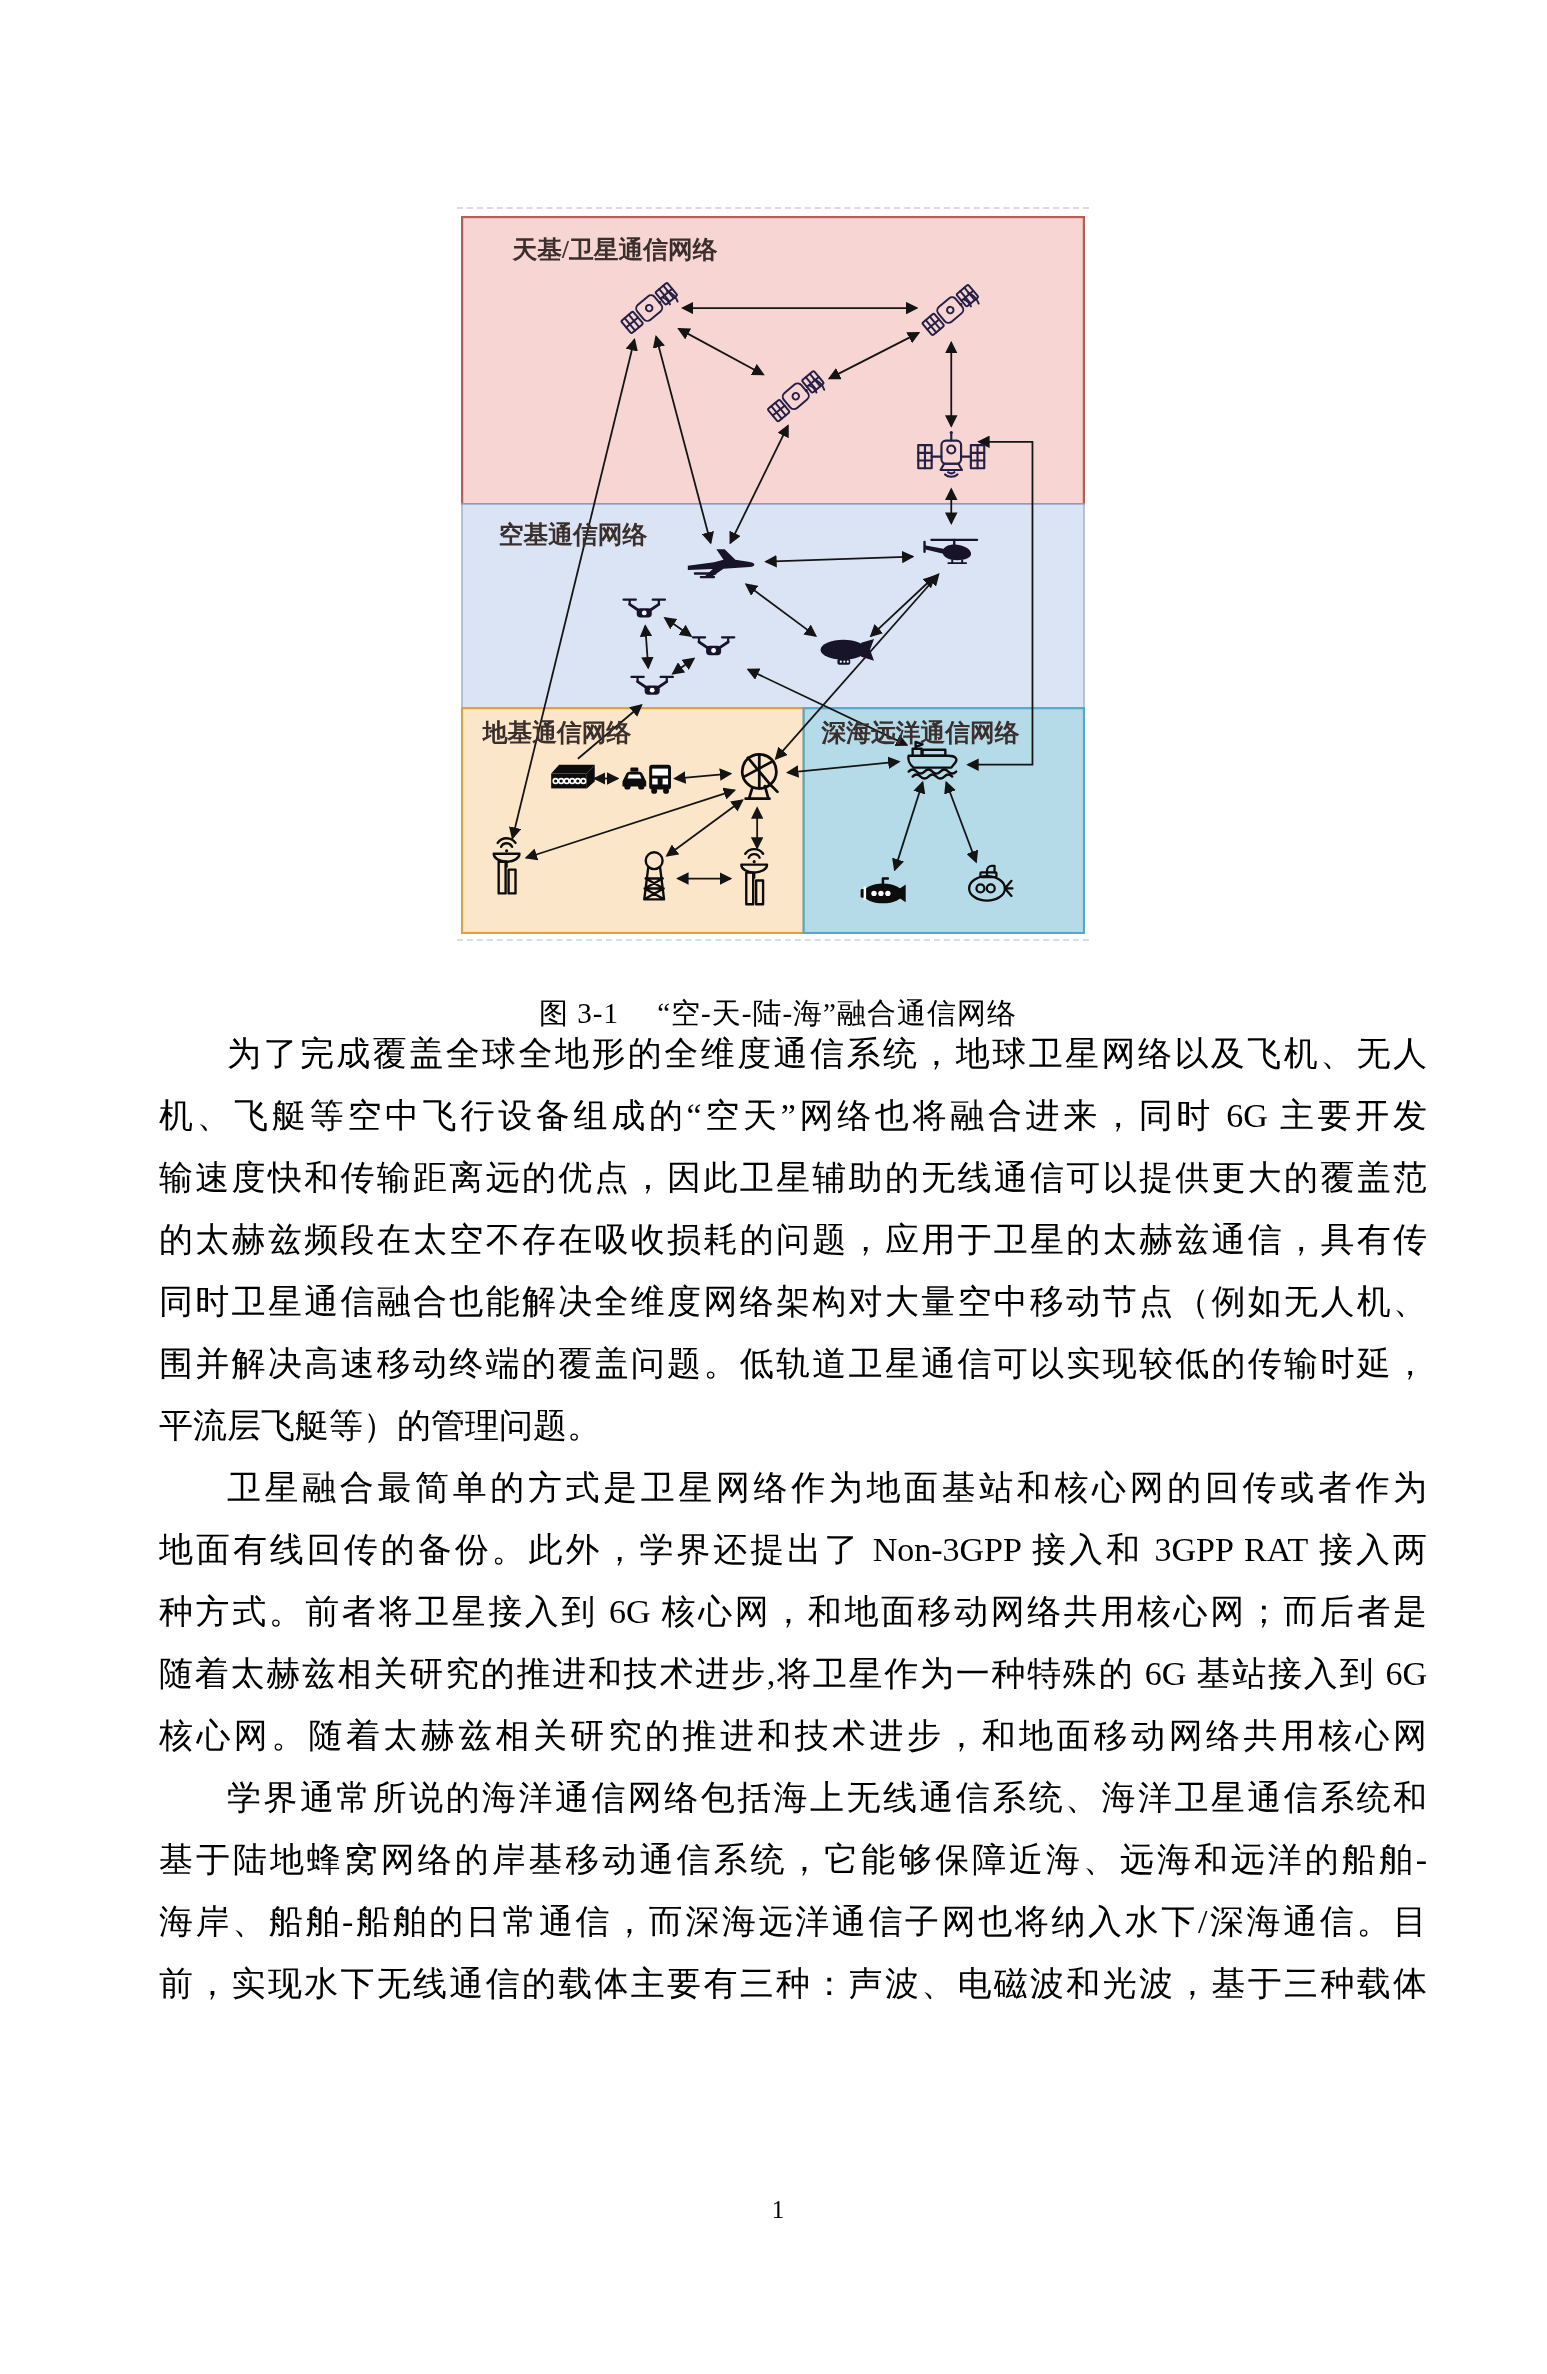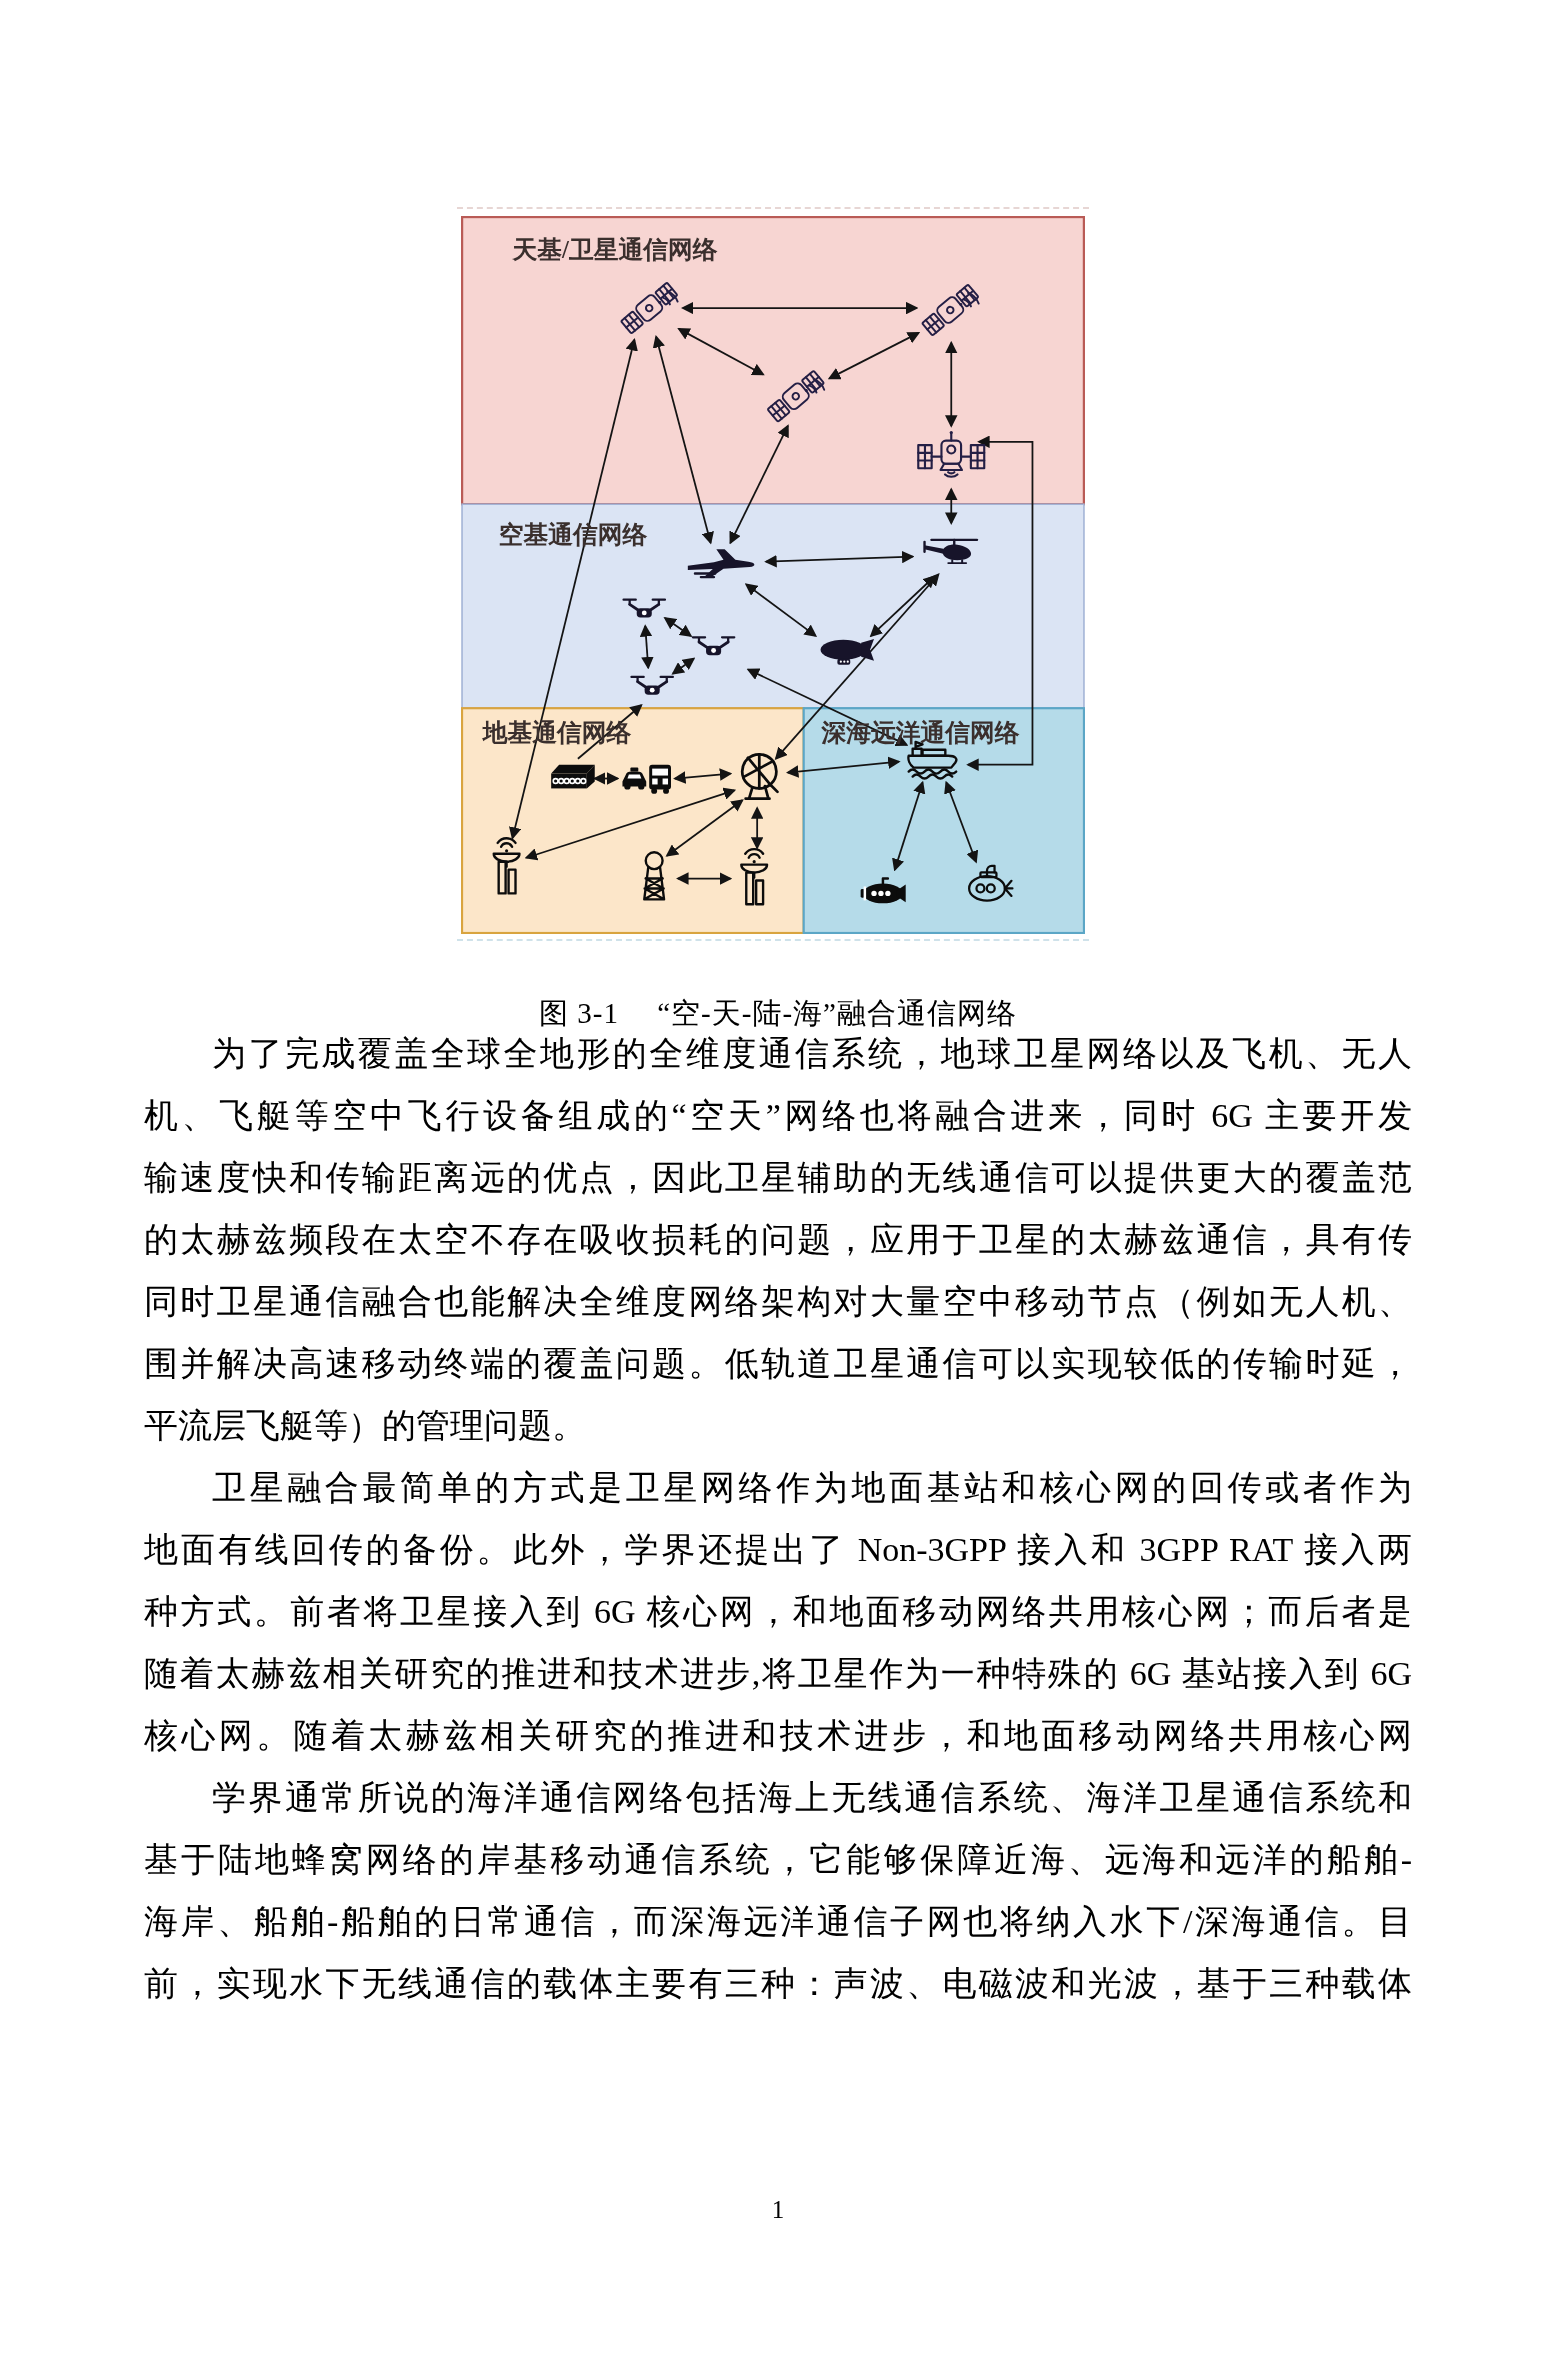--- a/index.html
+++ b/index.html
@@ -15,21 +15,21 @@
   .tickline.top{top:207px;border-top:2px dashed #e7d6d4;}
   .tickline.bottom{top:939px;border-top:2px dashed #cfe2ea;}
   svg .so{fill:none;stroke:currentColor;stroke-width:2.4;stroke-linecap:round;stroke-linejoin:round;}
   svg .arr line, svg .arr path{stroke:#141414;stroke-width:1.8;fill:none;}
   svg .rlabel{font-family:"Liberation Serif","DejaVu Serif",serif;font-size:25px;font-weight:bold;fill:#3a2f2d;}
   .caption{
     position:absolute;left:144px;top:958px;width:1268px;
     text-align:center;font-size:29px;color:#000;letter-spacing:1px;margin-top:36px;
   }
   .body-text{
-    position:absolute;left:144px;top:1023px;width:1268px;
+    position:absolute;left:159px;top:1023px;width:1268px;
     font-size:34px;color:#000;line-height:62px;
   }
   .line{text-align:justify;text-align-last:justify;height:62px;overflow:hidden;}
   .line.indent{text-indent:2em;}
   .line.last{text-align-last:auto;}
   .page-number{
     position:absolute;left:144px;top:2196px;width:1268px;
     text-align:center;font-size:25px;color:#000;
   }
 </style>

